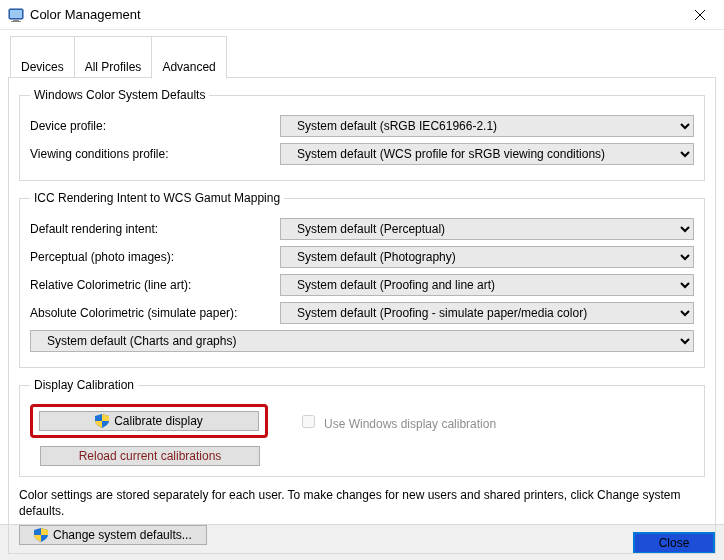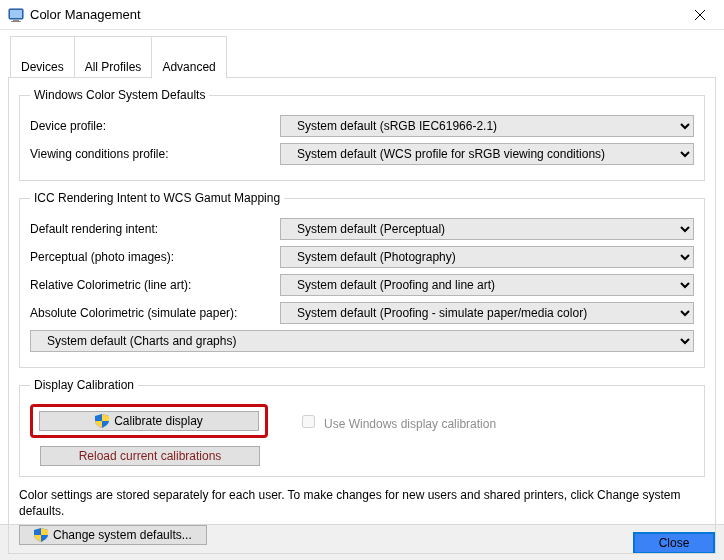--- a/index.html
+++ b/index.html
@@ -139,21 +139,21 @@
     height: 36px;
     background: #f0f0f0;
     border-top: 1px solid #d9d9d9;
     display: flex;
     justify-content: flex-end;
     align-items: center;
     padding: 0 10px;
   }
   .footer .btn {
     min-width: 80px;
-    background: #3b82f6;
+    background: #1d4ed8;
     border: 1px solid #0078d7;
     outline: 1px solid #0078d7;
   }
   .shield {
     width: 14px; height: 14px; display: inline-block;
   }
 </style>
 </head>
 <body>
 

